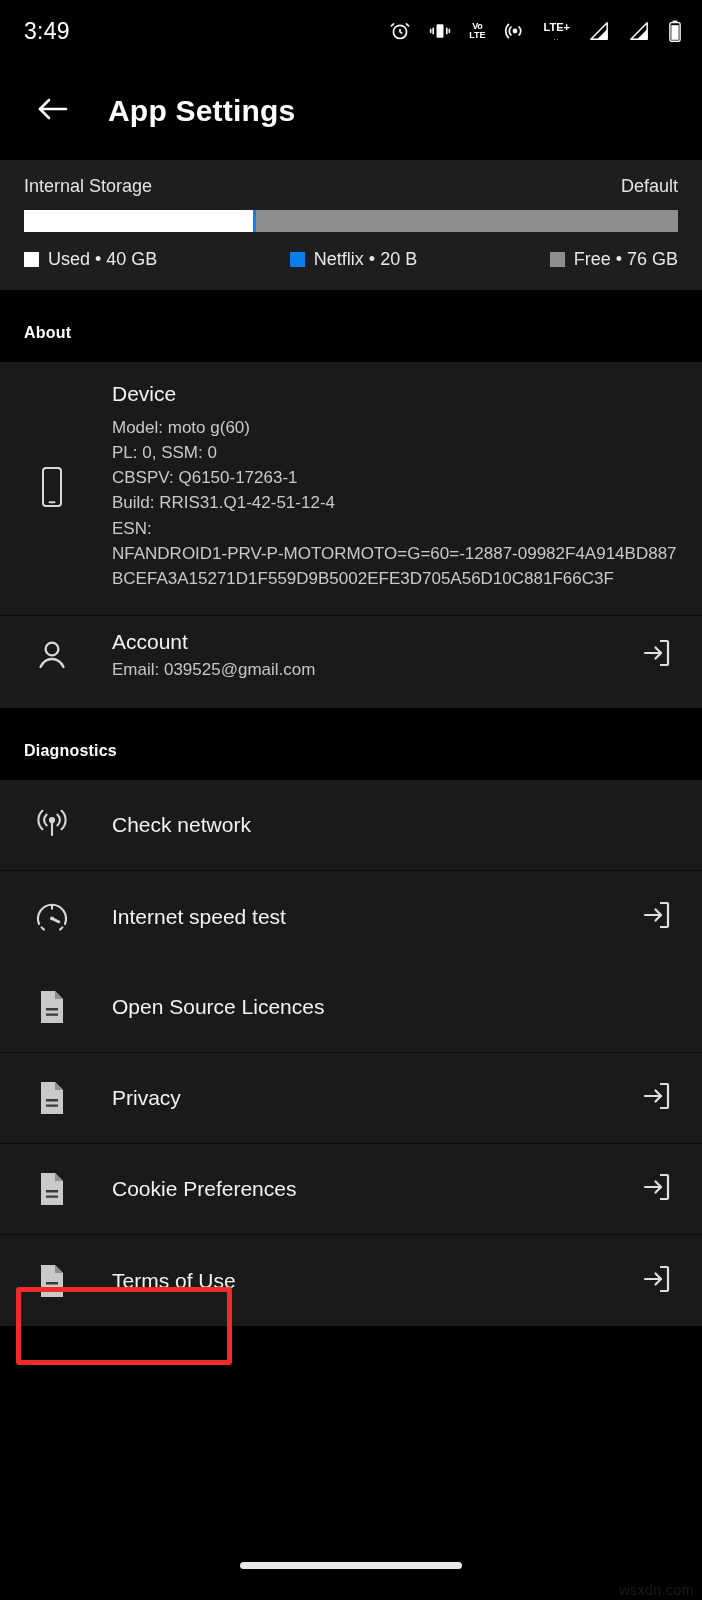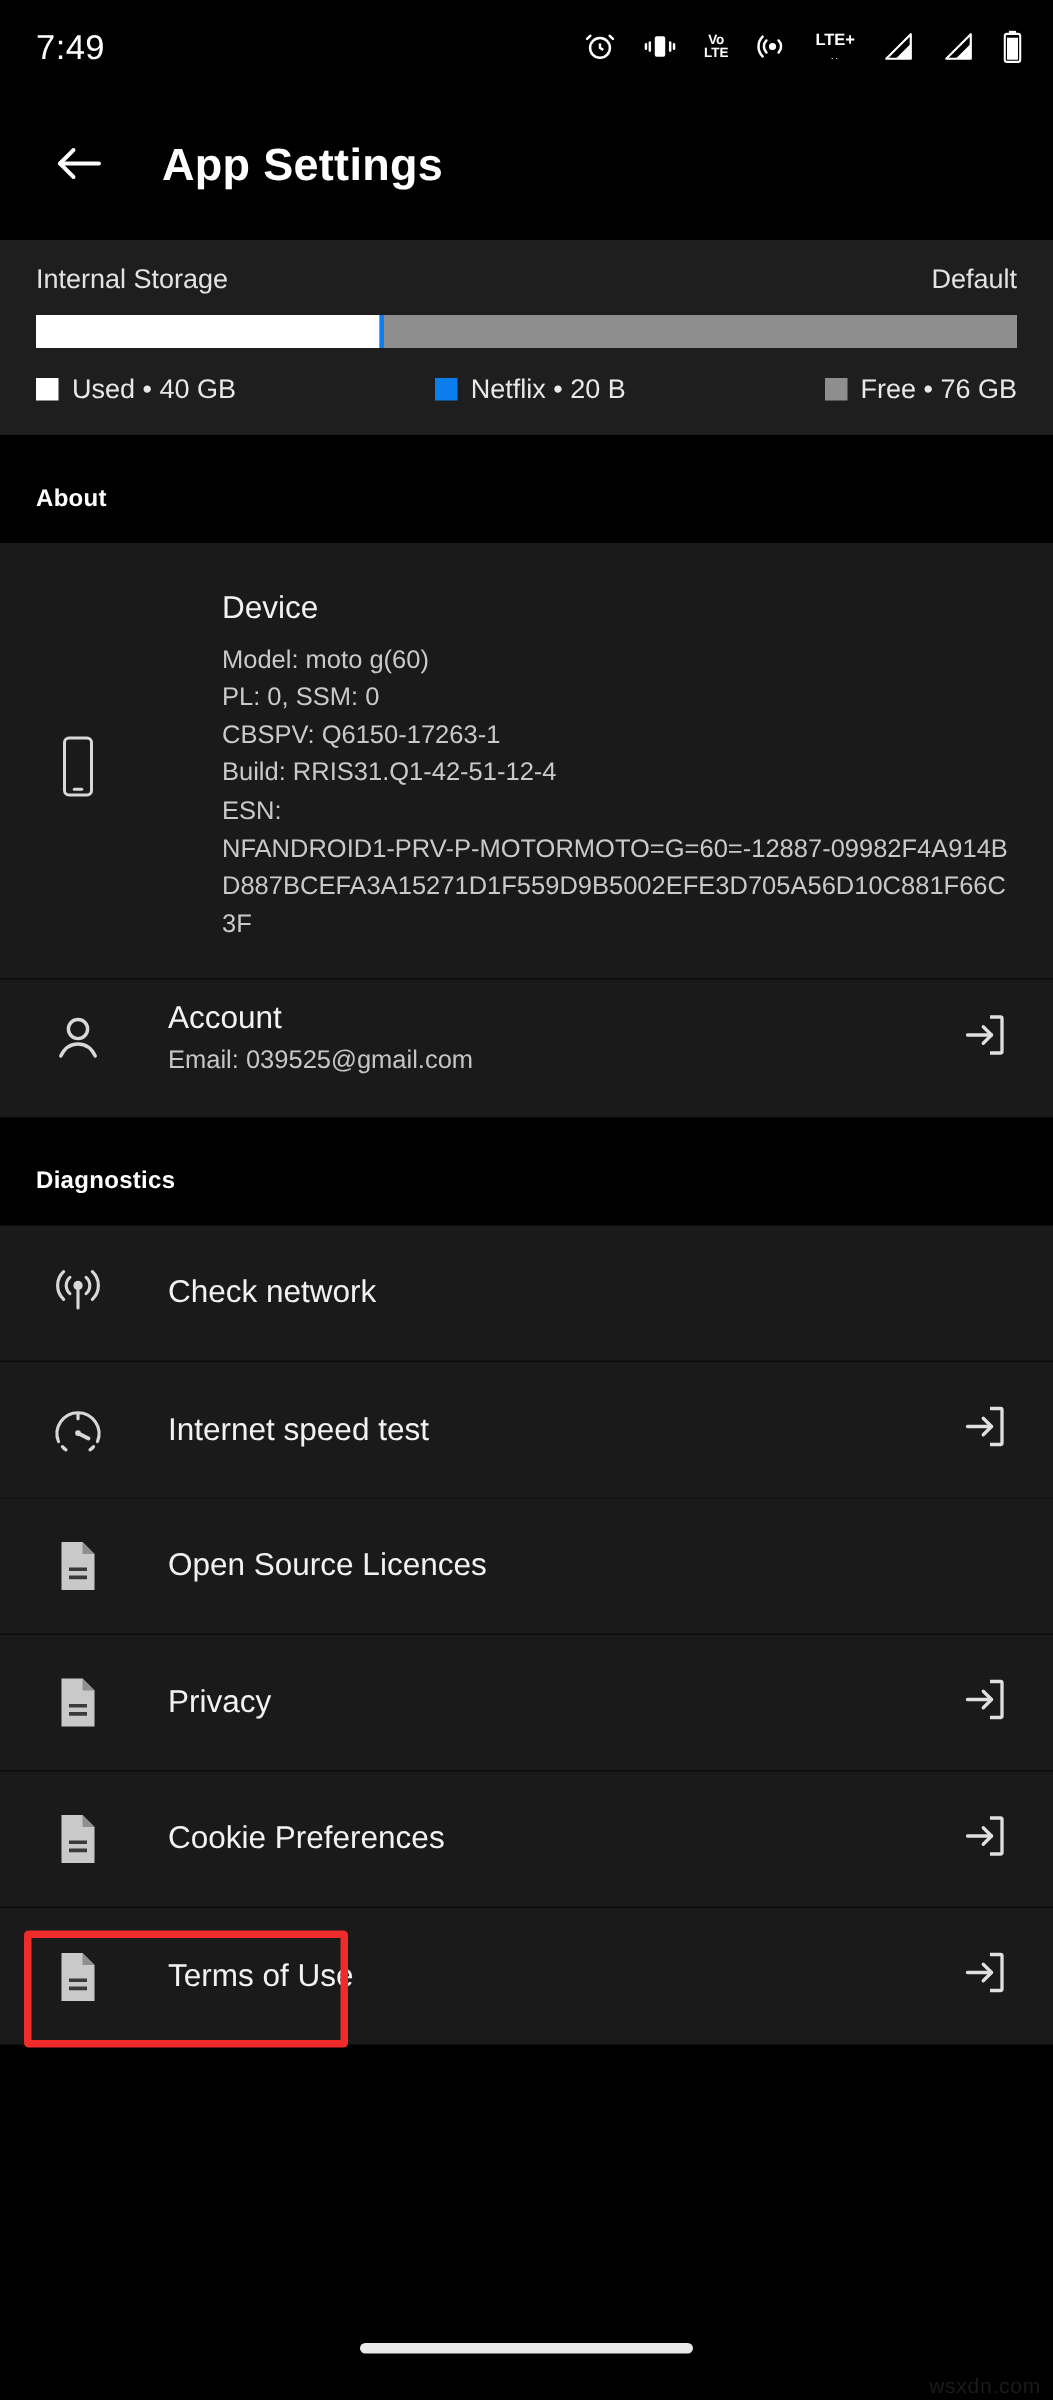--- a/index.html
+++ b/index.html
@@ -56,21 +56,21 @@
     border-bottom:1px solid #0c0c0c;
   }
   .row:last-child { border-bottom:none; }
   .row-icon { width:56px; flex:0 0 56px; display:flex; align-items:center; justify-content:center; }
   .row-body { flex:1; padding-left:32px; }
   .row-title { color:#f2f2f2; font-size:21px; }
   .row-sub { color:#c6c6c6; font-size:17px; margin-top:6px; }
   .row-action { width:44px; flex:0 0 44px; display:flex; align-items:center; justify-content:center; cursor:pointer; }
 
   
-  .device-row { align-items:flex-end; padding-top:32px; padding-bottom:24px; min-height:0;gap:36px; }
+  .device-row { align-items:flex-end; padding-top:20px; padding-bottom:24px; min-height:0; }
   .device-row .row-icon { align-self:center; }
   .device-title { color:#f2f2f2; font-size:21px; }
   .device-lines { margin-top:9px; }
   .device-lines div { color:#c9c9c9; font-size:17px; line-height:1.48; word-break:break-all; }
 
   .account-row { padding-top:14px; padding-bottom:28px; }
 
   
   .hl-box {
     position:absolute; left:16px; top:1287px;
@@ -84,21 +84,21 @@
             display:flex; align-items:center; justify-content:center; }
   .nav-pill { width:222px; height:7px; border-radius:4px; background:#e9e9e9; }
   .watermark { position:absolute; right:8px; bottom:2px; color:#1b1b1b; font-size:14px; letter-spacing:.5px; }
 </style>
 </head>
 <body>
 
 <div class="phone">
 
   <div class="statusbar">
-    <div class="sb-time">7:49</div>
+    <div class="sb-time">3:49</div>
     <div class="sb-icons">
 
       <span>
         <svg width="22" height="22" viewBox="0 0 24 24" fill="none" stroke="#fff" stroke-width="1.8">
           <circle cx="12" cy="13" r="7.2"></circle>
           <path d="M12 9.8V13l2.4 1.6"></path>
           <path d="M5 4.2 2.6 6.4M19 4.2l2.4 2.2" stroke-linecap="round"></path>
         </svg>
       </span>
 

